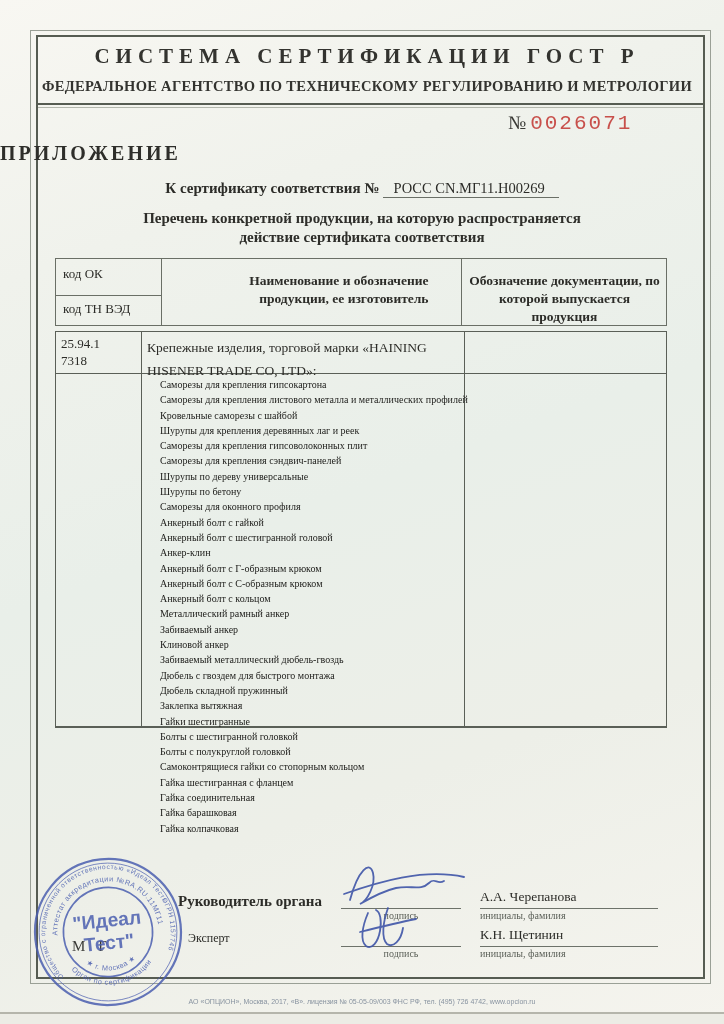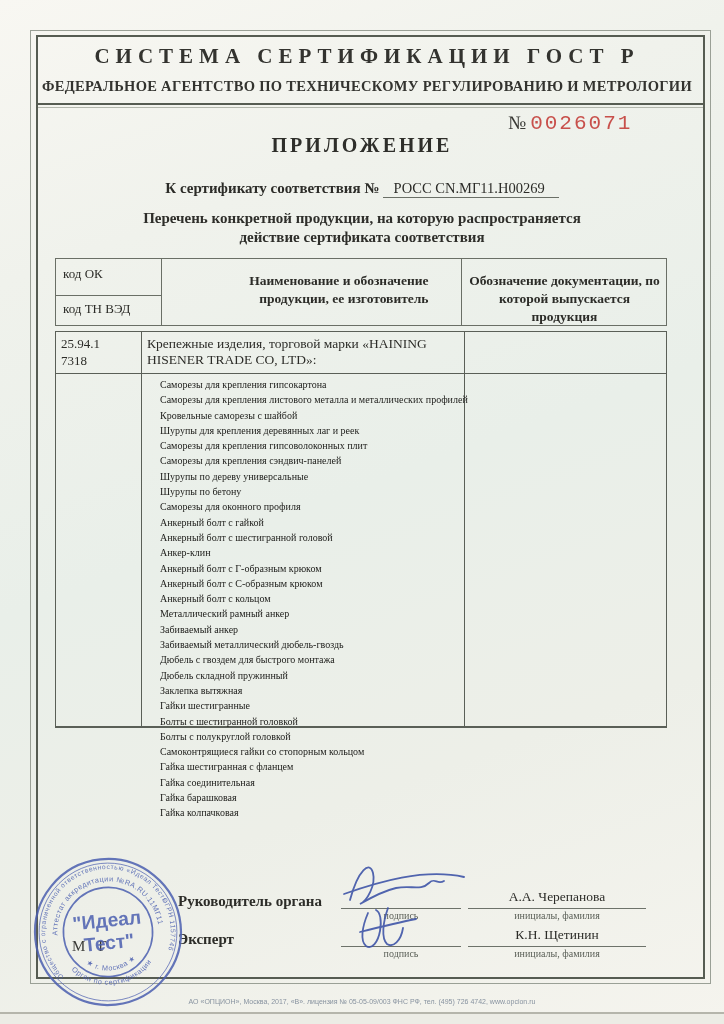--- a/index.html
+++ b/index.html
@@ -16,21 +16,21 @@
 
   .sys-title { position:absolute; left:40px; right:30px; top:44px; text-align:center;
     font-size:21px; font-weight:bold; letter-spacing:6px; color:#33332f; }
   .sys-subtitle { position:absolute; left:40px; right:30px; top:78px; text-align:center;
     font-size:14.5px; font-weight:bold; letter-spacing:0.3px; color:#33332f; }
 
   .serial { position:absolute; left:508px; top:112px; white-space:nowrap; }
   .serial-prefix { font-size:19px; color:#3a3a36; }
   .serial-digits { font-family:"Liberation Mono", monospace; font-size:21px; letter-spacing:2px; color:#c8504b; }
 
-  .doc-heading { position:absolute; left:0; right:0; top:134px; text-align:center;
+  .doc-heading { position:absolute; left:0; right:0; top:142px; text-align:left;
     font-size:20px; font-weight:bold; letter-spacing:3px; color:#2e2e2a; }
   .cert-line { position:absolute; left:0; right:0; top:179px; text-align:center; }
   .cert-label { font-size:15px; font-weight:bold; }
   .cert-number { font-size:14.5px; padding:0 14px 1px 10px; border-bottom:1px solid #6a6f66; }
   .desc { position:absolute; left:0; right:0; top:209px; text-align:center;
     font-size:15px; font-weight:bold; line-height:19px; color:#2e2e2a; }
 
   .head-table { position:absolute; left:55px; top:258px; width:612px; height:68px; border:1px solid #6a6f66; }
   .ht-vline1 { position:absolute; left:105px; top:0; bottom:0; border-left:1px solid #6a6f66; }
   .ht-vline2 { position:absolute; left:405px; top:0; bottom:0; border-left:1px solid #6a6f66; }
@@ -44,29 +44,29 @@
     font-size:13.5px; font-weight:bold; line-height:18px; }
   .ht-c3 .inner { width:200px; margin:0 auto; }
 
   .body-table { position:absolute; left:55px; top:331px; width:612px; height:397px;
     border:1px solid #5a5f57; border-bottom-width:2px; }
   .bt-vline1 { position:absolute; left:85px; top:0; bottom:0; border-left:1px solid #5a5f57; }
   .bt-vline2 { position:absolute; left:408px; top:0; bottom:0; border-left:1px solid #5a5f57; }
   .bt-rowline { position:absolute; left:0; top:41px; width:100%; border-top:1px solid #5a5f57; }
   .bt-code1 { position:absolute; left:5px; top:4px; font-size:13px; }
   .bt-code2 { position:absolute; left:5px; top:21px; font-size:13px; }
-  .bt-title { position:absolute; left:91px; top:4px; width:310px; font-size:13.5px; line-height:16px; }
+  .bt-title { position:absolute; left:91px; top:4px; width:310px; font-size:13.5px; line-height:23px; }
   .bt-items { position:absolute; left:104px; top:45px; width:312px; font-size:10px; line-height:15.3px; color:#22221f; }
 
   .sig-role1 { position:absolute; left:178px; top:893px; font-size:15px; font-weight:bold; }
-  .sig-role2 { position:absolute; left:178px; top:931px; font-size:15px; font-weight:bold; }
+  .sig-role2 { position:absolute; left:188px; top:931px; font-size:12px; font-weight:normal; }
   .sigline-block { position:absolute; left:341px; width:120px; text-align:center; }
   .sigline-block .line { height:20px; border-bottom:1px solid #6d726a; }
   .caption { font-size:10px; color:#5a5f57; padding-top:1px; }
-  .name-block { position:absolute; left:468px; width:178px; text-align:center; }
+  .name-block { position:absolute; left:480px; width:178px; }
   .name-block .name { font-size:13.5px; padding-bottom:3px; border-bottom:1px solid #6d726a; }
 
   .sig-svg1 { position:absolute; left:336px; top:856px; }
   .sig-svg2 { position:absolute; left:350px; top:901px; }
 
   .stamp { position:absolute; left:32px; top:856px; transform:rotate(-6deg); opacity:0.85; }
   .stamp-ring-text { font-family:"Liberation Sans", sans-serif; font-size:6.6px; letter-spacing:0.6px; fill:#4b5fb0; }
   .stamp-ring-text2 { font-family:"Liberation Sans", sans-serif; font-size:7.2px; letter-spacing:0.5px; fill:#4b5fb0; }
   .stamp-center { font-family:"Liberation Sans", sans-serif; font-size:19px; font-weight:bold; fill:#4b5fb0; }
   .mg-overlay { position:absolute; left:72px; top:938px; font-size:15px; letter-spacing:13px; color:#3a3a36; }
@@ -139,20 +139,21 @@
         <div class="item">Шурупы по бетону</div>
         <div class="item">Саморезы для оконного профиля</div>
         <div class="item">Анкерный болт с гайкой</div>
         <div class="item">Анкерный болт с шестигранной головой</div>
         <div class="item">Анкер-клин</div>
         <div class="item">Анкерный болт с Г-образным крюком</div>
         <div class="item">Анкерный болт с С-образным крюком</div>
         <div class="item">Анкерный болт с кольцом</div>
         <div class="item">Металлический рамный анкер</div>
         <div class="item">Забиваемый анкер</div>
+        <div class="item">Клиновой анкер</div>
         <div class="item">Забиваемый металлический дюбель-гвоздь</div>
         <div class="item">Дюбель с гвоздем для быстрого монтажа</div>
         <div class="item">Дюбель складной пружинный</div>
         <div class="item">Заклепка вытяжная</div>
         <div class="item">Гайки шестигранные</div>
         <div class="item">Болты с шестигранной головкой</div>
         <div class="item">Болты с полукруглой головкой</div>
         <div class="item">Самоконтрящиеся гайки со стопорным кольцом</div>
         <div class="item">Гайка шестигранная с фланцем</div>
         <div class="item">Гайка соединительная</div>

